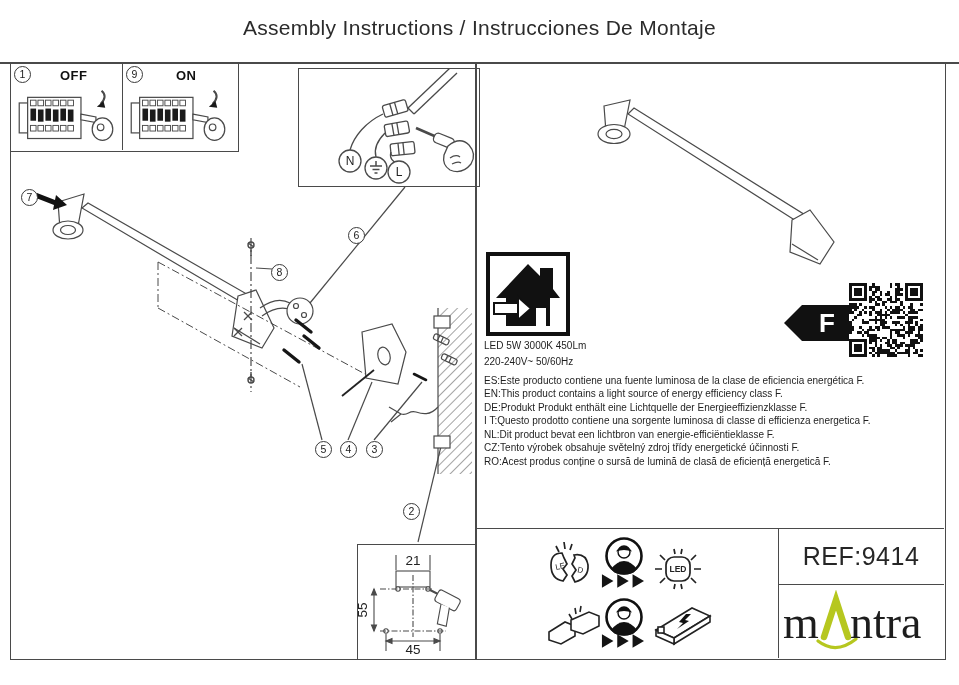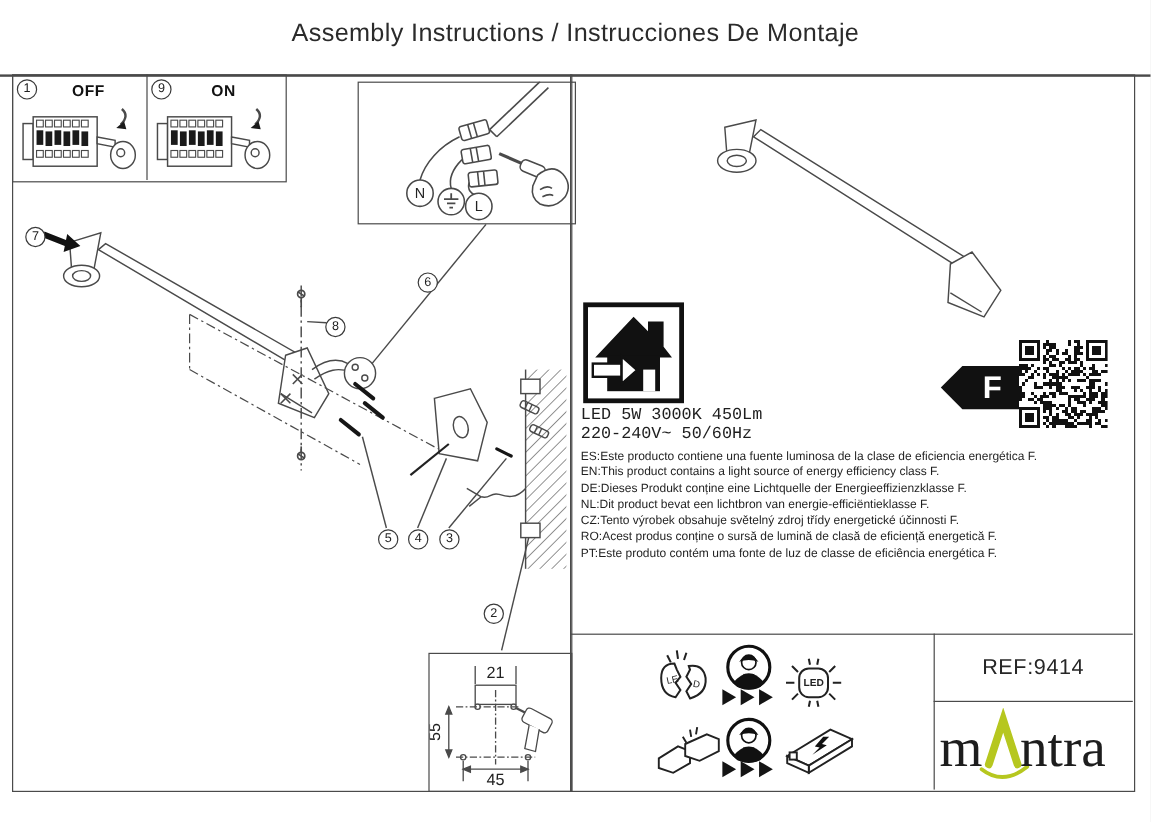--- a/index.html
+++ b/index.html
@@ -7,25 +7,25 @@
         font-family:"Liberation Sans",sans-serif;color:#2a2a2a;}
   .abs{position:absolute;}
   .box{position:absolute;border:1px solid #4a4a4a;background:transparent;}
   .hline{position:absolute;background:#4a4a4a;height:1px;}
   .vline{position:absolute;background:#4a4a4a;width:1px;}
   .title{position:absolute;top:16px;left:0;width:100%;text-align:center;
          font-size:21px;letter-spacing:.3px;color:#2b2b2b;}
   .co{position:absolute;width:15px;height:15px;border:1.2px solid #3a3a3a;border-radius:50%;
       background:#fff;font-size:10.5px;line-height:15px;text-align:center;color:#222;z-index:5;}
   .swlabel{position:absolute;font-size:13px;font-weight:bold;letter-spacing:.5px;color:#111;}
-  .spec{position:absolute;font-size:14px;line-height:16px;color:#1e1e1e;font-family:Liberation Mono, monospace;}
+  .spec{position:absolute;font-size:10px;line-height:16px;color:#1e1e1e;}
   .langs{position:absolute;left:484px;top:374px;width:458px;}
   .lang{font-size:10px;line-height:13.45px;white-space:nowrap;color:#1f1f1f;}
   .ref{position:absolute;left:778px;top:528px;width:166px;height:56px;display:flex;
-       align-items:center;justify-content:center;font-size:18px;color:#262626;letter-spacing:.5px;}
+       align-items:center;justify-content:center;font-size:25px;color:#262626;letter-spacing:.5px;}
   svg{display:block;}
   text{font-family:"Liberation Sans",sans-serif;}
 </style>
 </head>
 <body>
 
 <div class="page">
 
   <div class="title">Assembly Instructions / Instrucciones De Montaje</div>
 
@@ -637,25 +637,25 @@
         <rect x="28" y="28" width="1" height="1"></rect>
       </g>
   </svg>
 
   <div class="spec" style="left:484px;top:338px;">LED 5W 3000K 450Lm</div>
   <div class="spec" style="left:484px;top:354px;text-align:center;">220-240V~  50/60Hz</div>
 
   <div class="langs">
     <div class="lang">ES:Este producto contiene una fuente luminosa de la clase de eficiencia energética F.</div>
     <div class="lang">EN:This product contains a light source of energy efficiency class F.</div>
-    <div class="lang">DE:Dieses Produkt conține eine Lichtquelle der Energieeffizienzklasse F.</div>
+    <div class="lang">DE:Produkt Produkt enthält eine Lichtquelle der Energieeffizienzklasse F.</div>
+    <div class="lang">I T:Questo prodotto contiene una sorgente luminosa di classe di efficienza energetica F.</div>
     <div class="lang">NL:Dit product bevat een lichtbron van energie-efficiëntieklasse F.</div>
     <div class="lang">CZ:Tento výrobek obsahuje světelný zdroj třídy energetické účinnosti F.</div>
     <div class="lang">RO:Acest produs conține o sursă de lumină de clasă de eficiență energetică F.</div>
-    <div class="lang">PT:Este produto contém uma fonte de luz de classe de eficiência energética F.</div>
   </div>
 
   <svg class="abs" style="left:546px;top:540px" width="48" height="50" viewBox="0 0 48 50">
     <g fill="#fff" stroke="#222" stroke-width="1.7">
       <path d="M10,6 L13,12 M18,2 L19,9 M26,4 L24,10" fill="none"></path>
       <path d="M16,13 Q5,13 5,25 Q5,39 17,41 L21,35 L17,29 L21,24 L18,18 Z"></path>
       <path d="M28,15 Q40,13 42,25 Q43,38 29,42 L26,36 L30,30 L26,24 L29,18 Z"></path>
     </g>
     <text x="10" y="30" font-size="8" fill="#222" transform="rotate(-12 10 30)">LE</text>
     <text x="31" y="32" font-size="8" fill="#222" transform="rotate(12 31 32)">D</text>

